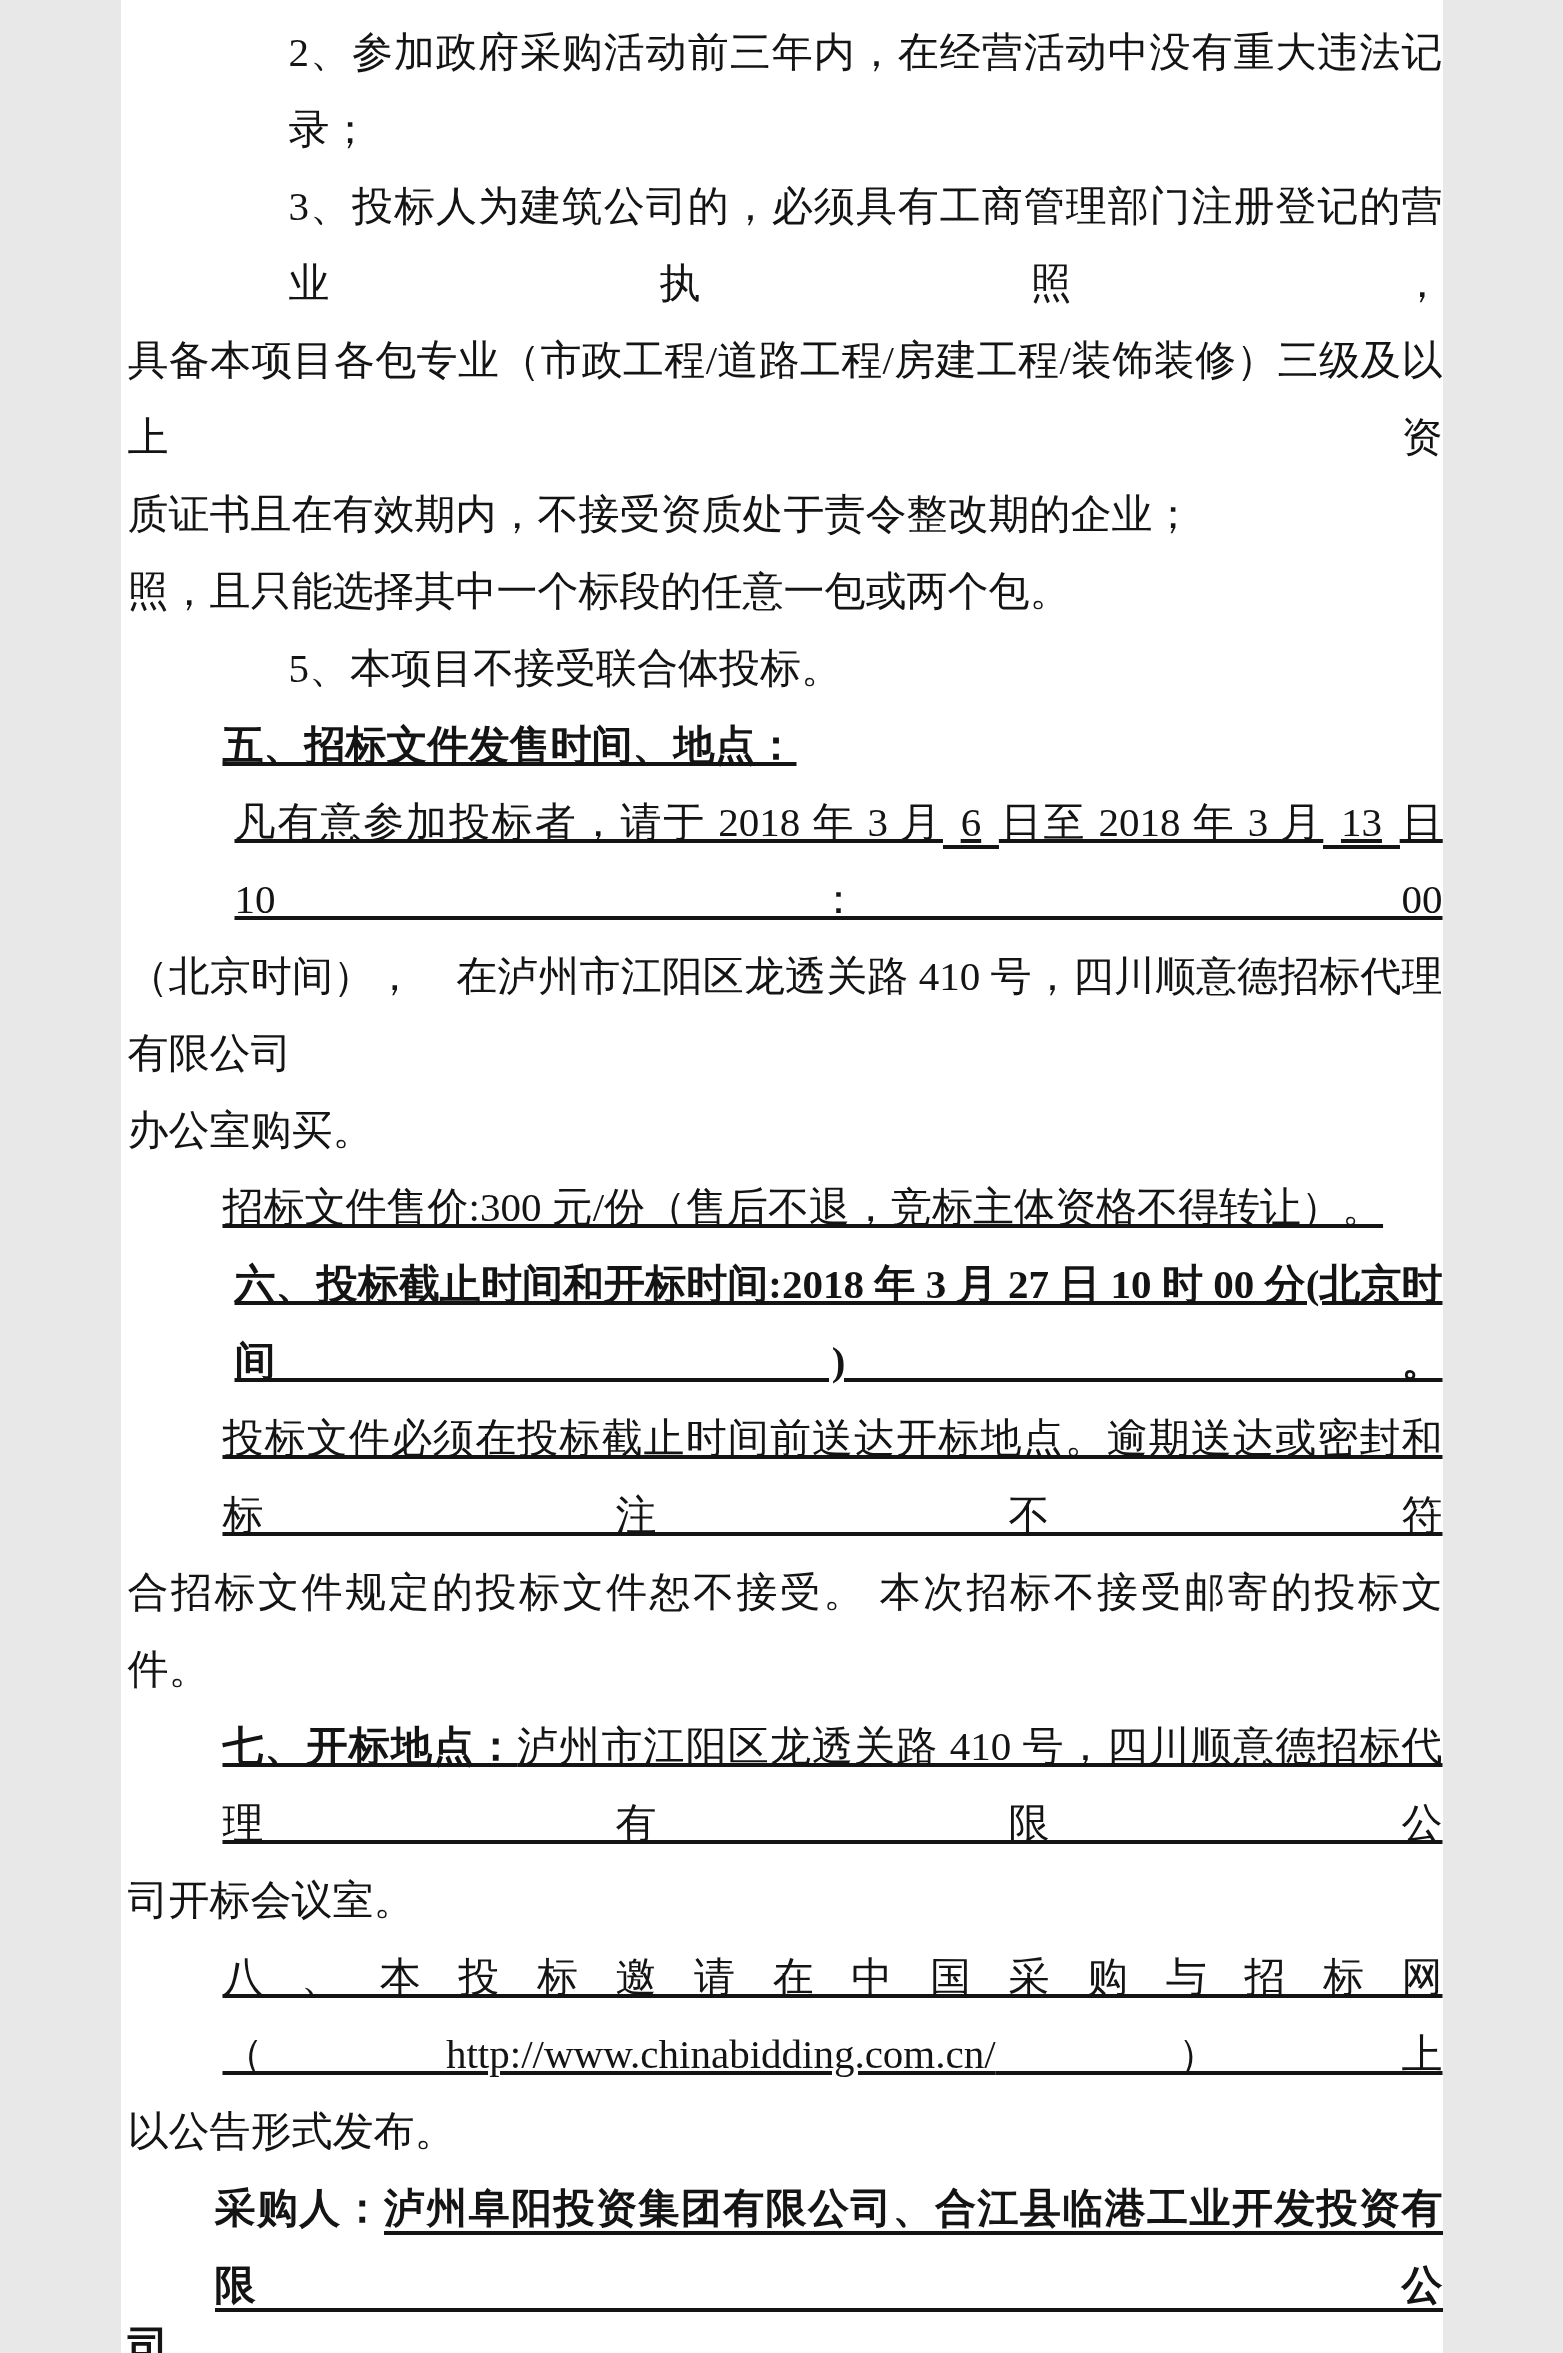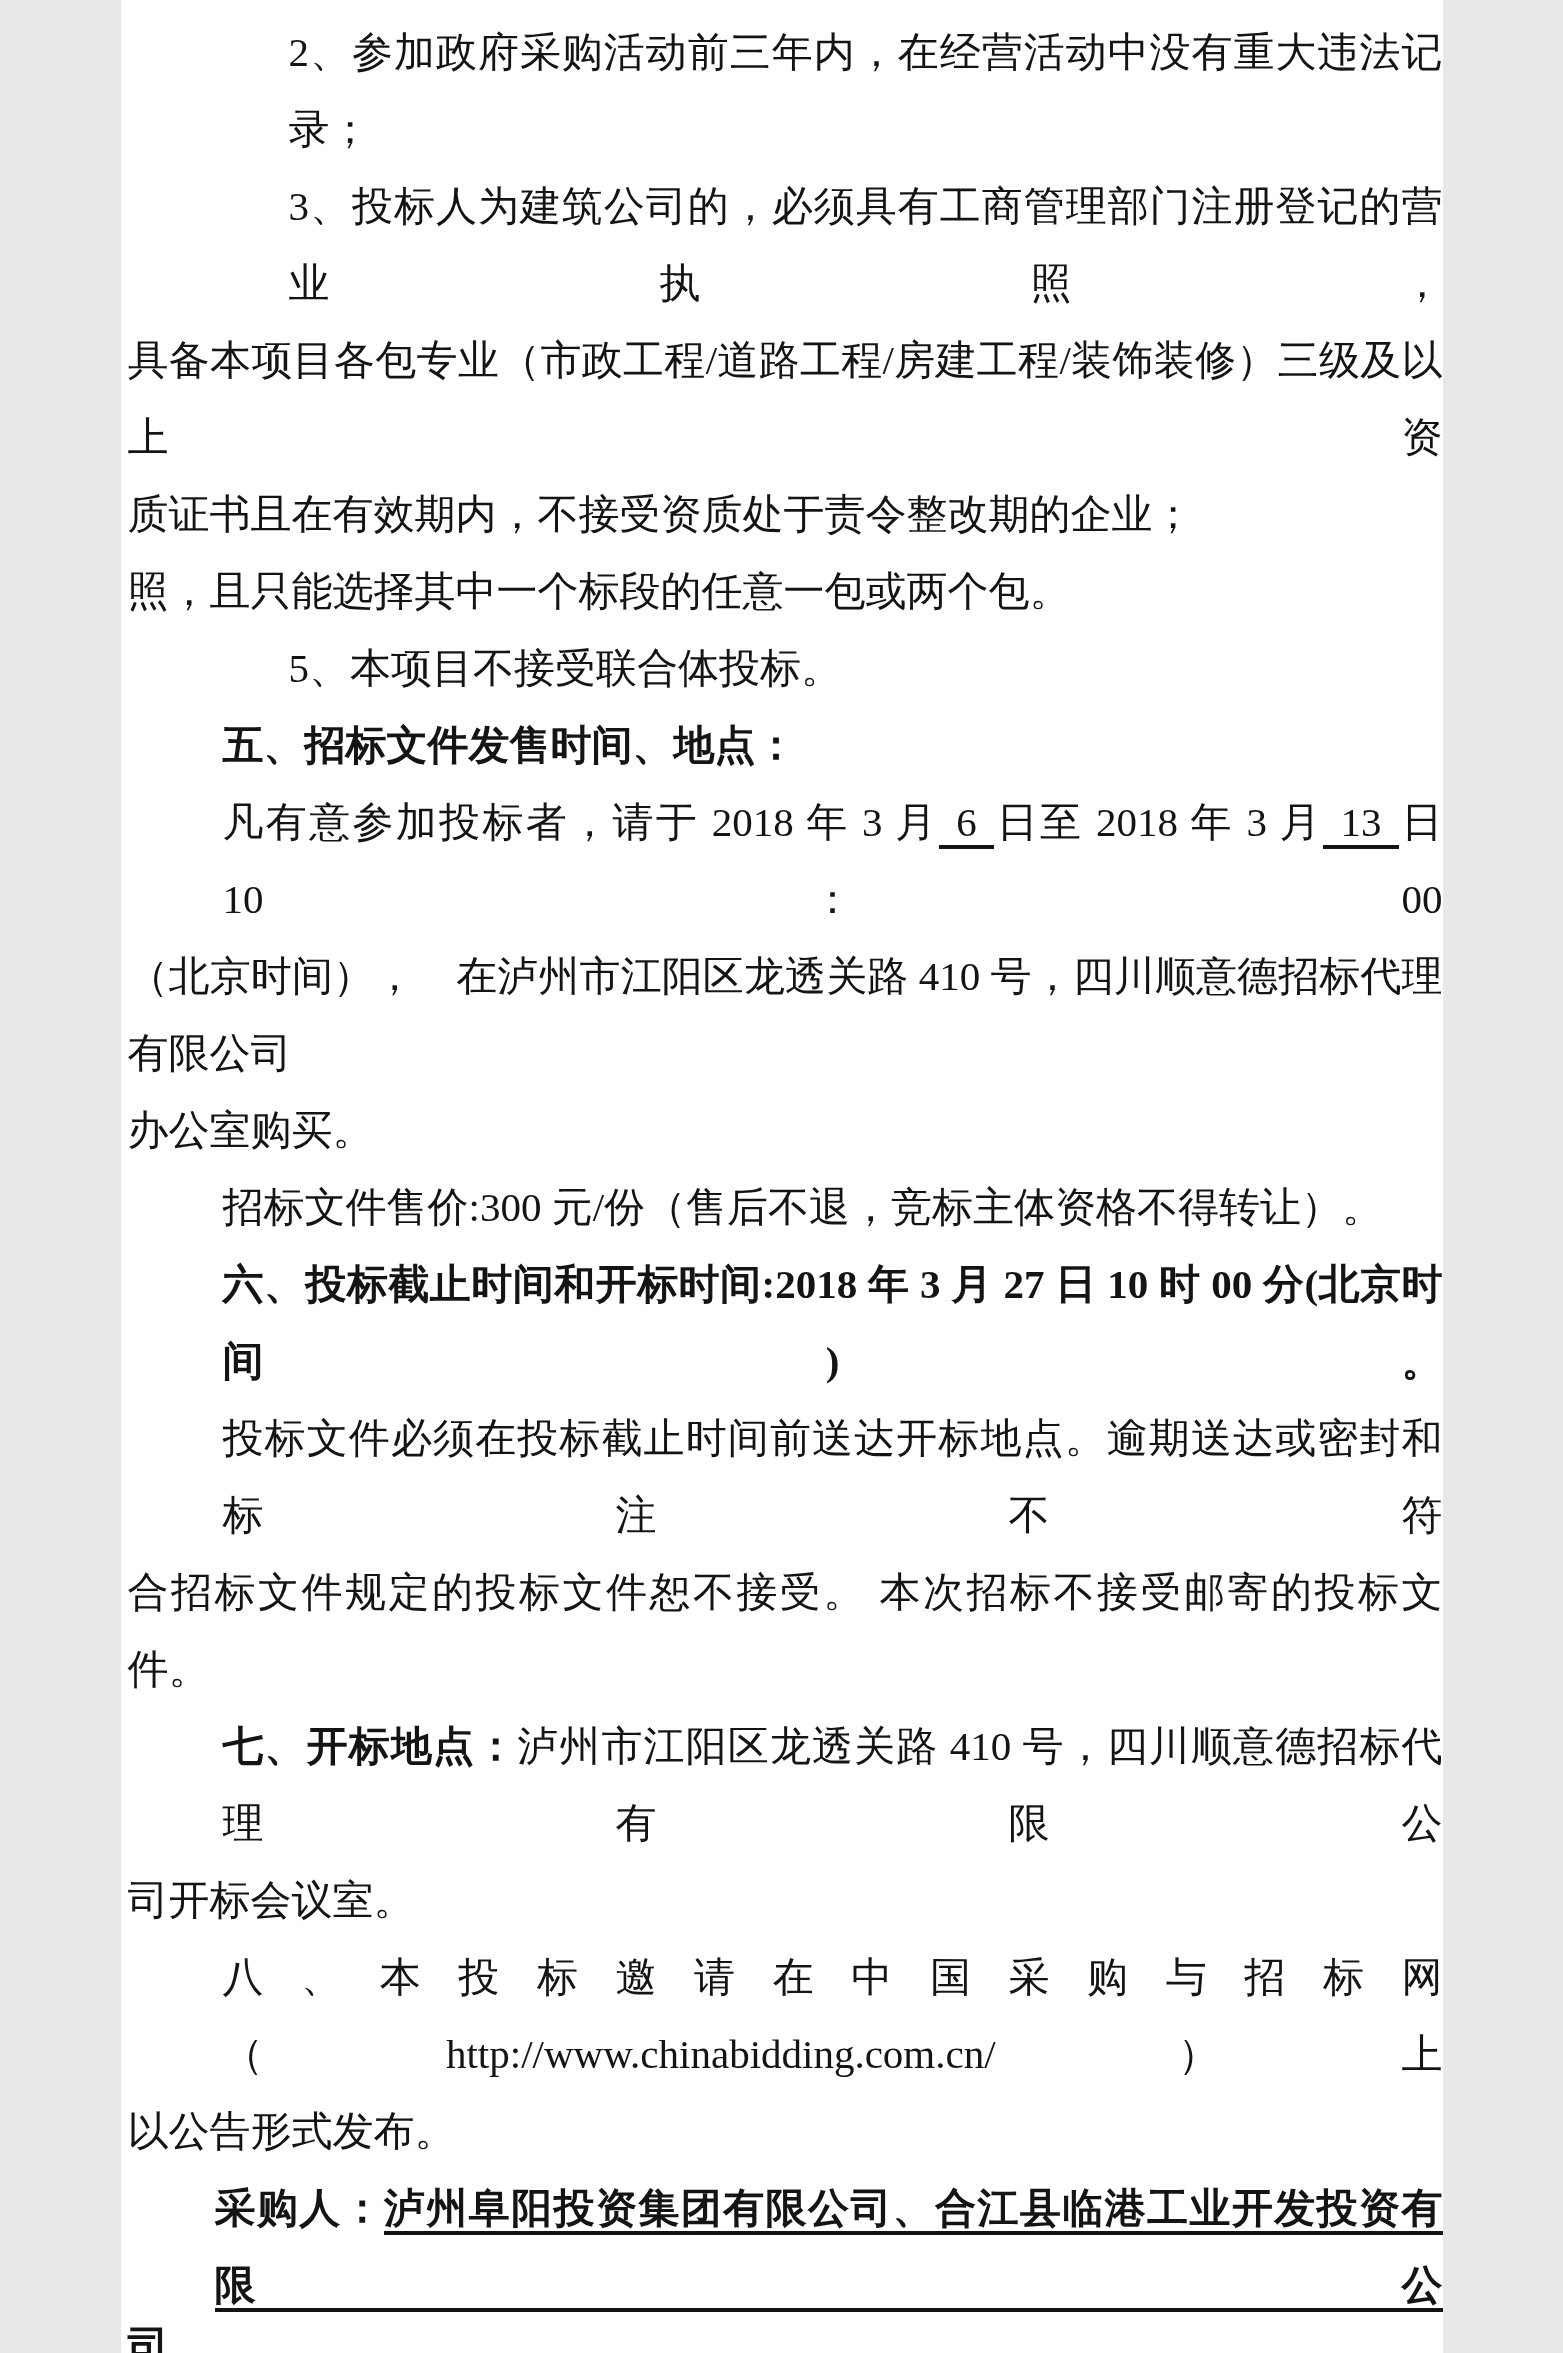--- a/index.html
+++ b/index.html
@@ -14,25 +14,25 @@
     font-family:"Liberation Serif","DejaVu Serif",serif;
     font-size:41px;
     color:#141414;
   }
   .line{
     line-height:77px;
     max-width:1382px;
     text-align:justify;
     box-sizing:border-box;
   }
-  .line.wide{max-width:1563px;}
+  .line.wide{max-width:1563px;margin-left:12px;}
   .line.fill{text-align-last:justify;}
   .ind-flush{padding-left:7px;}
   .ind-item{padding-left:168px;}
-  .ind-section{padding-left:102px;}
+  .ind-section{padding-left:102px;text-decoration:underline;}
   .ind-section9{padding-left:106px;}
   .ind-purchaser{padding-left:94px;}
   .ind-contact{padding-left:142px;margin-top:7px;}
   .gap-before{margin-top:89px;}
   .tight{margin-top:-16px;}
   .seg{white-space:pre-wrap;}
   .seg.b{font-weight:bold;}
   .seg.u{border-bottom:4.4px solid #141414;}
   .seg.blank{padding:0 17.7px;}
 </style>

